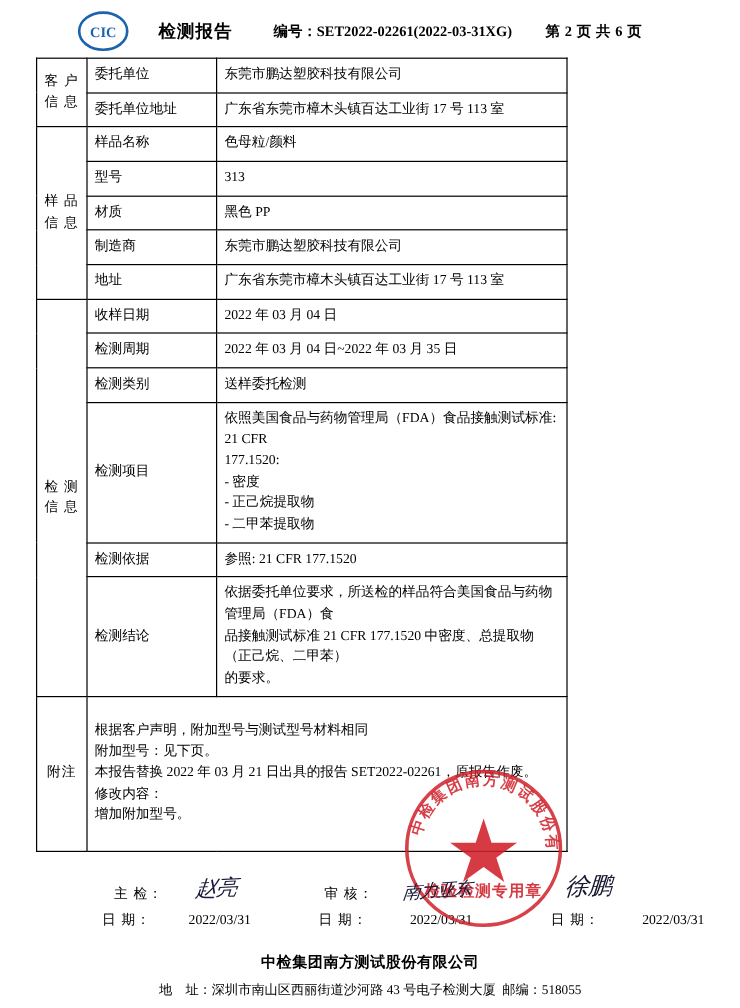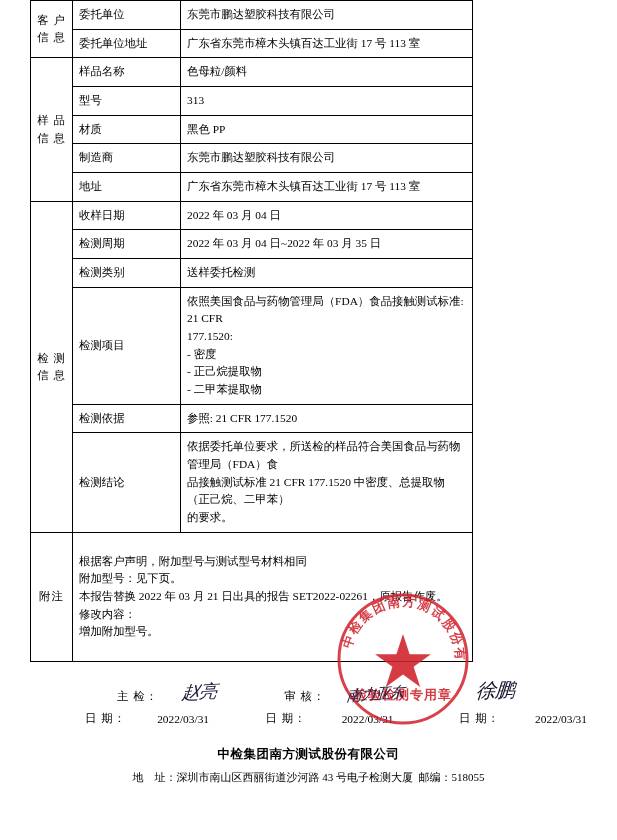--- a/index.html
+++ b/index.html
@@ -171,20 +171,31 @@
   .footer a {
     color: #0000cc;
     text-decoration: underline;
   }
 </style>
 </head>
 <body>
 
 <div class="page">
 
+  <div class="header">
+    <div class="logo">
+      <svg width="44" height="34" viewBox="0 0 44 34">
+        <ellipse cx="22" cy="17" rx="20" ry="15.5" fill="none" stroke="#1b64ad" stroke-width="2.2"></ellipse>
+        <text x="22" y="22" font-size="12" font-family="Liberation Serif, serif" font-weight="bold" fill="#1b64ad" text-anchor="middle">CIC</text>
+      </svg>
+    </div>
+    <div class="header-title">检测报告</div>
+    <div class="header-report-no">编号：SET2022-02261(2022-03-31XG)</div>
+    <div class="header-page">第 2 页 共 6 页</div>
+  </div>
 
   <table class="main">
     <colgroup>
       <col style="width:42px">
       <col style="width:108px">
       <col>
     </colgroup>
     <tbody>
 
       <tr>
@@ -293,21 +304,21 @@
           </text>
         </g>
         <g opacity="0.88">
           <polygon fill="#d0202a" points="73,48 79.6,68.2 100.9,68.2 83.6,80.7 90.2,100.9 73,88.4 55.8,100.9 62.4,80.7 45.1,68.2 66.4,68.2"></polygon>
         </g>
         <text x="73" y="113" fill="#d0202a" font-size="13" font-family="Liberation Serif, serif" font-weight="bold" text-anchor="middle" letter-spacing="1" opacity="0.88">检验检测专用章</text>
       </svg>
     </div>
 
     <div class="sig-row">
-      <div class="sig-cell" style="width:60px; margin-left:87px;">
+      <div class="sig-cell" style="width:60px; margin-left:65px;">
         <span class="sig-label">主 检：</span>
       </div>
       <div class="sig-cell" style="width:120px; padding-left:14px;">
         <span class="hand">赵亮</span>
       </div>
       <div class="sig-cell" style="width:60px;">
         <span class="sig-label">审 核：</span>
       </div>
       <div class="sig-cell" style="width:130px; padding-left:12px;">
         <span class="hand hand2">南力亚东</span>

